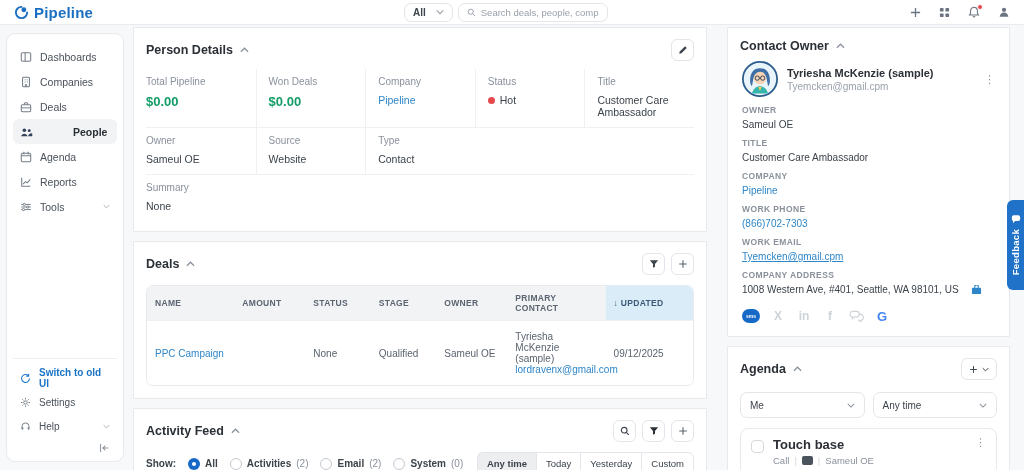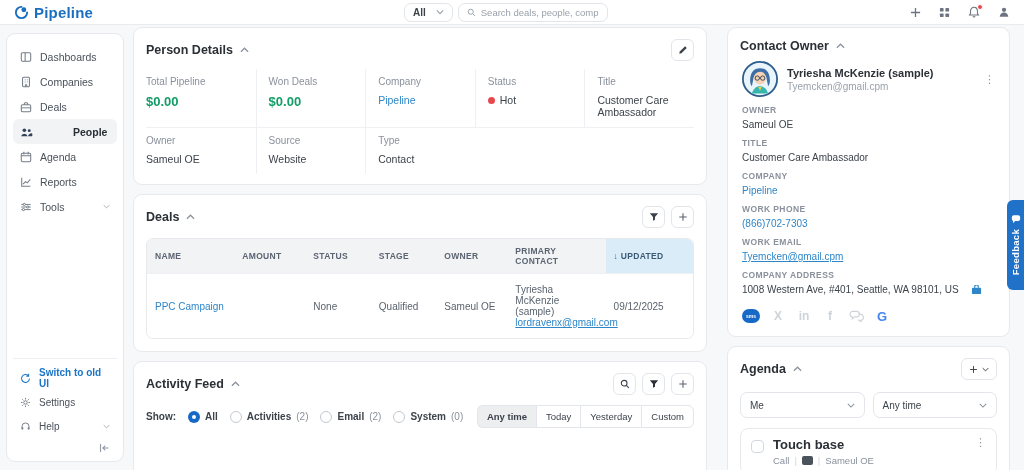--- a/index.html
+++ b/index.html
@@ -30,21 +30,21 @@
   .nav-item.active { background:#f1f3f5; color:#2b3036; font-weight:700;gap:40px; }
   .nav-item.active .nicon { color:#33415c; }
   .nav-chev { margin-left:auto; color:#a2a9b2; }
   .sidebar-footer { margin-top:auto; border-top:1px solid #eef0f3; padding-top:8px; display:flex; flex-direction:column; gap:2px; }
   .foot-item { display:flex; align-items:center; gap:8px; height:22px; padding:0 7px; font-size:10px; color:#4a515a; cursor:pointer; }
   .foot-item.link { color:#1b74c5; font-weight:600; }
   .collapse-row { display:flex; justify-content:flex-end; padding:4px 7px 0 0; color:#8b939e; cursor:pointer; }
 
   
   .main-col { width:574px; margin:2px 0 0 9px; display:flex; flex-direction:column; gap:9px; }
-  .card { background:#fff; border:1px solid #e7e9ed; border-radius:9px; }
+  .card { background:#fff; border:1px solid #e7e9ed; border-radius:1px; }
   .card-head { display:flex; align-items:center; gap:7px; padding:11px 12px 8px 12px; }
   .card-title { font-size:12.5px; font-weight:700; color:#2b3036; }
   .chev-up { color:#8b939e; cursor:pointer; display:flex; }
   .head-actions { margin-left:auto; display:flex; gap:6px; }
   .icon-btn { width:23px; height:22px; border:1px solid #e2e5e9; border-radius:6px; background:#fff; display:flex; align-items:center; justify-content:center; color:#5a636e; cursor:pointer; }
 
   
   .pd-grid { padding:0 12px 10px 12px; }
   .pd-row { display:flex; }
   .pd-cell { padding:7px 10px 9px 0; }
@@ -58,21 +58,21 @@
   .status-line { display:flex; align-items:center; gap:5px;text-align:center; }
   .dot-red { width:7px; height:7px; border-radius:50%; background:#e5484d; }
 
   
   .deals-table-wrap { padding:2px 12px 12px 12px; }
   table.deals { width:100%; border-collapse:separate; border-spacing:0; border:1px solid #e7e9ed; border-radius:7px; overflow:hidden; table-layout:fixed; }
   table.deals th { background:#f1f3f5; font-size:8.5px; font-weight:700; color:#5b6470; text-align:left; padding:7px 8px; letter-spacing:.3px; }
   table.deals th.col-updated { background:#d9ecf8; color:#3c5a75; }
   table.deals td { font-size:10px; color:#5a636e; padding:10px 8px; background:#fff; border-top:1px solid #eef0f3; vertical-align:middle; }
   .tbl-link { color:#2e86c8; cursor:pointer; }
-  .tbl-link.u { text-decoration:underline; }
+  .tbl-link.u { }
 
   
   .show-row { display:flex; align-items:center; padding:2px 12px 8px 12px; gap:12px; }
   .show-label { font-size:10px; font-weight:700; color:#3c434b; }
   .radio-opt { display:flex; align-items:center; gap:5px; font-size:10px; color:#3c434b; cursor:pointer; }
   .radio-opt b { font-weight:700; }
   .radio-opt .cnt { color:#8a919c; }
   .radio { width:12px; height:12px; border-radius:50%; border:1px solid #c3c9cf; background:#fff; }
   .radio.sel { border:none; background:#1769c7; position:relative; }
   .radio.sel::after { content:""; position:absolute; top:4px; left:4px; width:4px; height:4px; border-radius:50%; background:#fff; }
@@ -350,20 +350,26 @@
             <div class="f-label">Owner</div>
             <div class="f-value">Sameul OE</div>
           </div>
           <div class="pd-cell w20">
             <div class="f-label">Source</div>
             <div class="f-value">Website</div>
           </div>
           <div class="pd-cell w60">
             <div class="f-label">Type</div>
             <div class="f-value">Contact</div>
+          </div>
+        </div>
+        <div class="pd-row">
+          <div class="pd-cell w100">
+            <div class="f-label">Summary</div>
+            <div class="f-value">None</div>
           </div>
         </div>
       </div>
     </div>
 
     <div class="card">
       <div class="card-head">
         <span class="card-title">Deals</span>
         <span class="chev-up">
             <svg width="9" height="6" viewBox="0 0 10 6">

